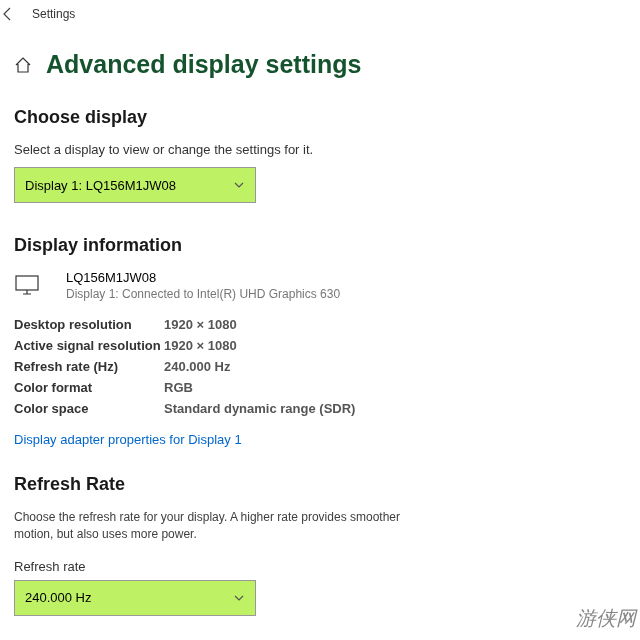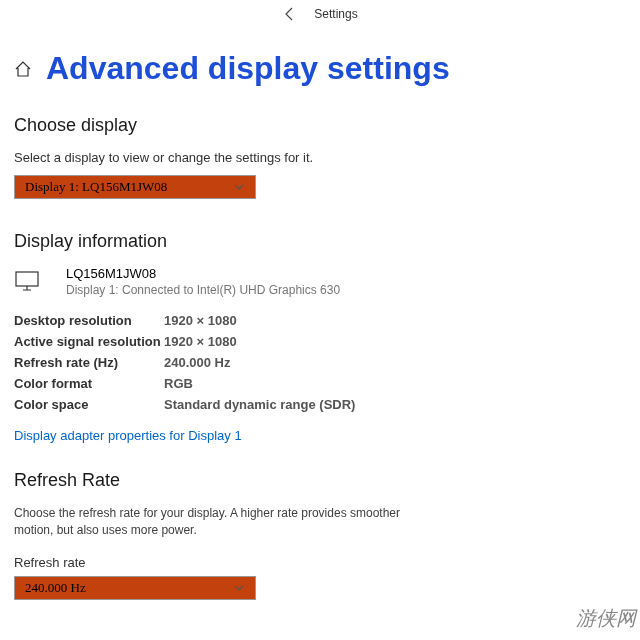--- a/index.html
+++ b/index.html
@@ -10,21 +10,20 @@
       width: 640px;
       height: 640px;
       overflow: hidden;
       position: relative;
     }
     .header-bar {
       display: flex;
       align-items: center;
       padding: 6px 0;
       gap: 16px;
-      justify-content: center;
     }
     .back-arrow {
       width: 16px;
       height: 16px;
       display: flex;
       align-items: center;
       justify-content: center;
       cursor: pointer;
     }
     .header-title {
@@ -42,48 +41,47 @@
       margin-bottom: 28px;
     }
     .home-icon {
       width: 18px;
       height: 18px;
       display: flex;
       align-items: center;
       justify-content: center;
     }
     .page-title {
-      font-size: 32px;
+      font-size: 25px;
       font-weight: 600;
-      color: #1d4ed8;
+      color: #14532d;
     }
     .section-heading {
       font-size: 18px;
-      font-weight: 400;
+      font-weight: 700;
       color: #1a1a1a;
       margin-bottom: 14px;
     }
     .section-desc {
       font-size: 13px;
       color: #333;
       margin-bottom: 10px;
     }
     .select-box {
       width: 242px;
-      height: 24px;
+      height: 36px;
       border: 1px solid #999;
-      background: #c2410c;
+      background: #bef264;
       display: flex;
       align-items: center;
       justify-content: space-between;
       padding: 0 10px;
       font-size: 13px;
       cursor: pointer;
       margin-bottom: 32px;
-      font-family: Liberation Serif, serif;
     }
     .chevron {
       width: 12px;
       height: 12px;
       display: flex;
       align-items: center;
       justify-content: center;
     }
     .display-info {
       margin-bottom: 26px;

